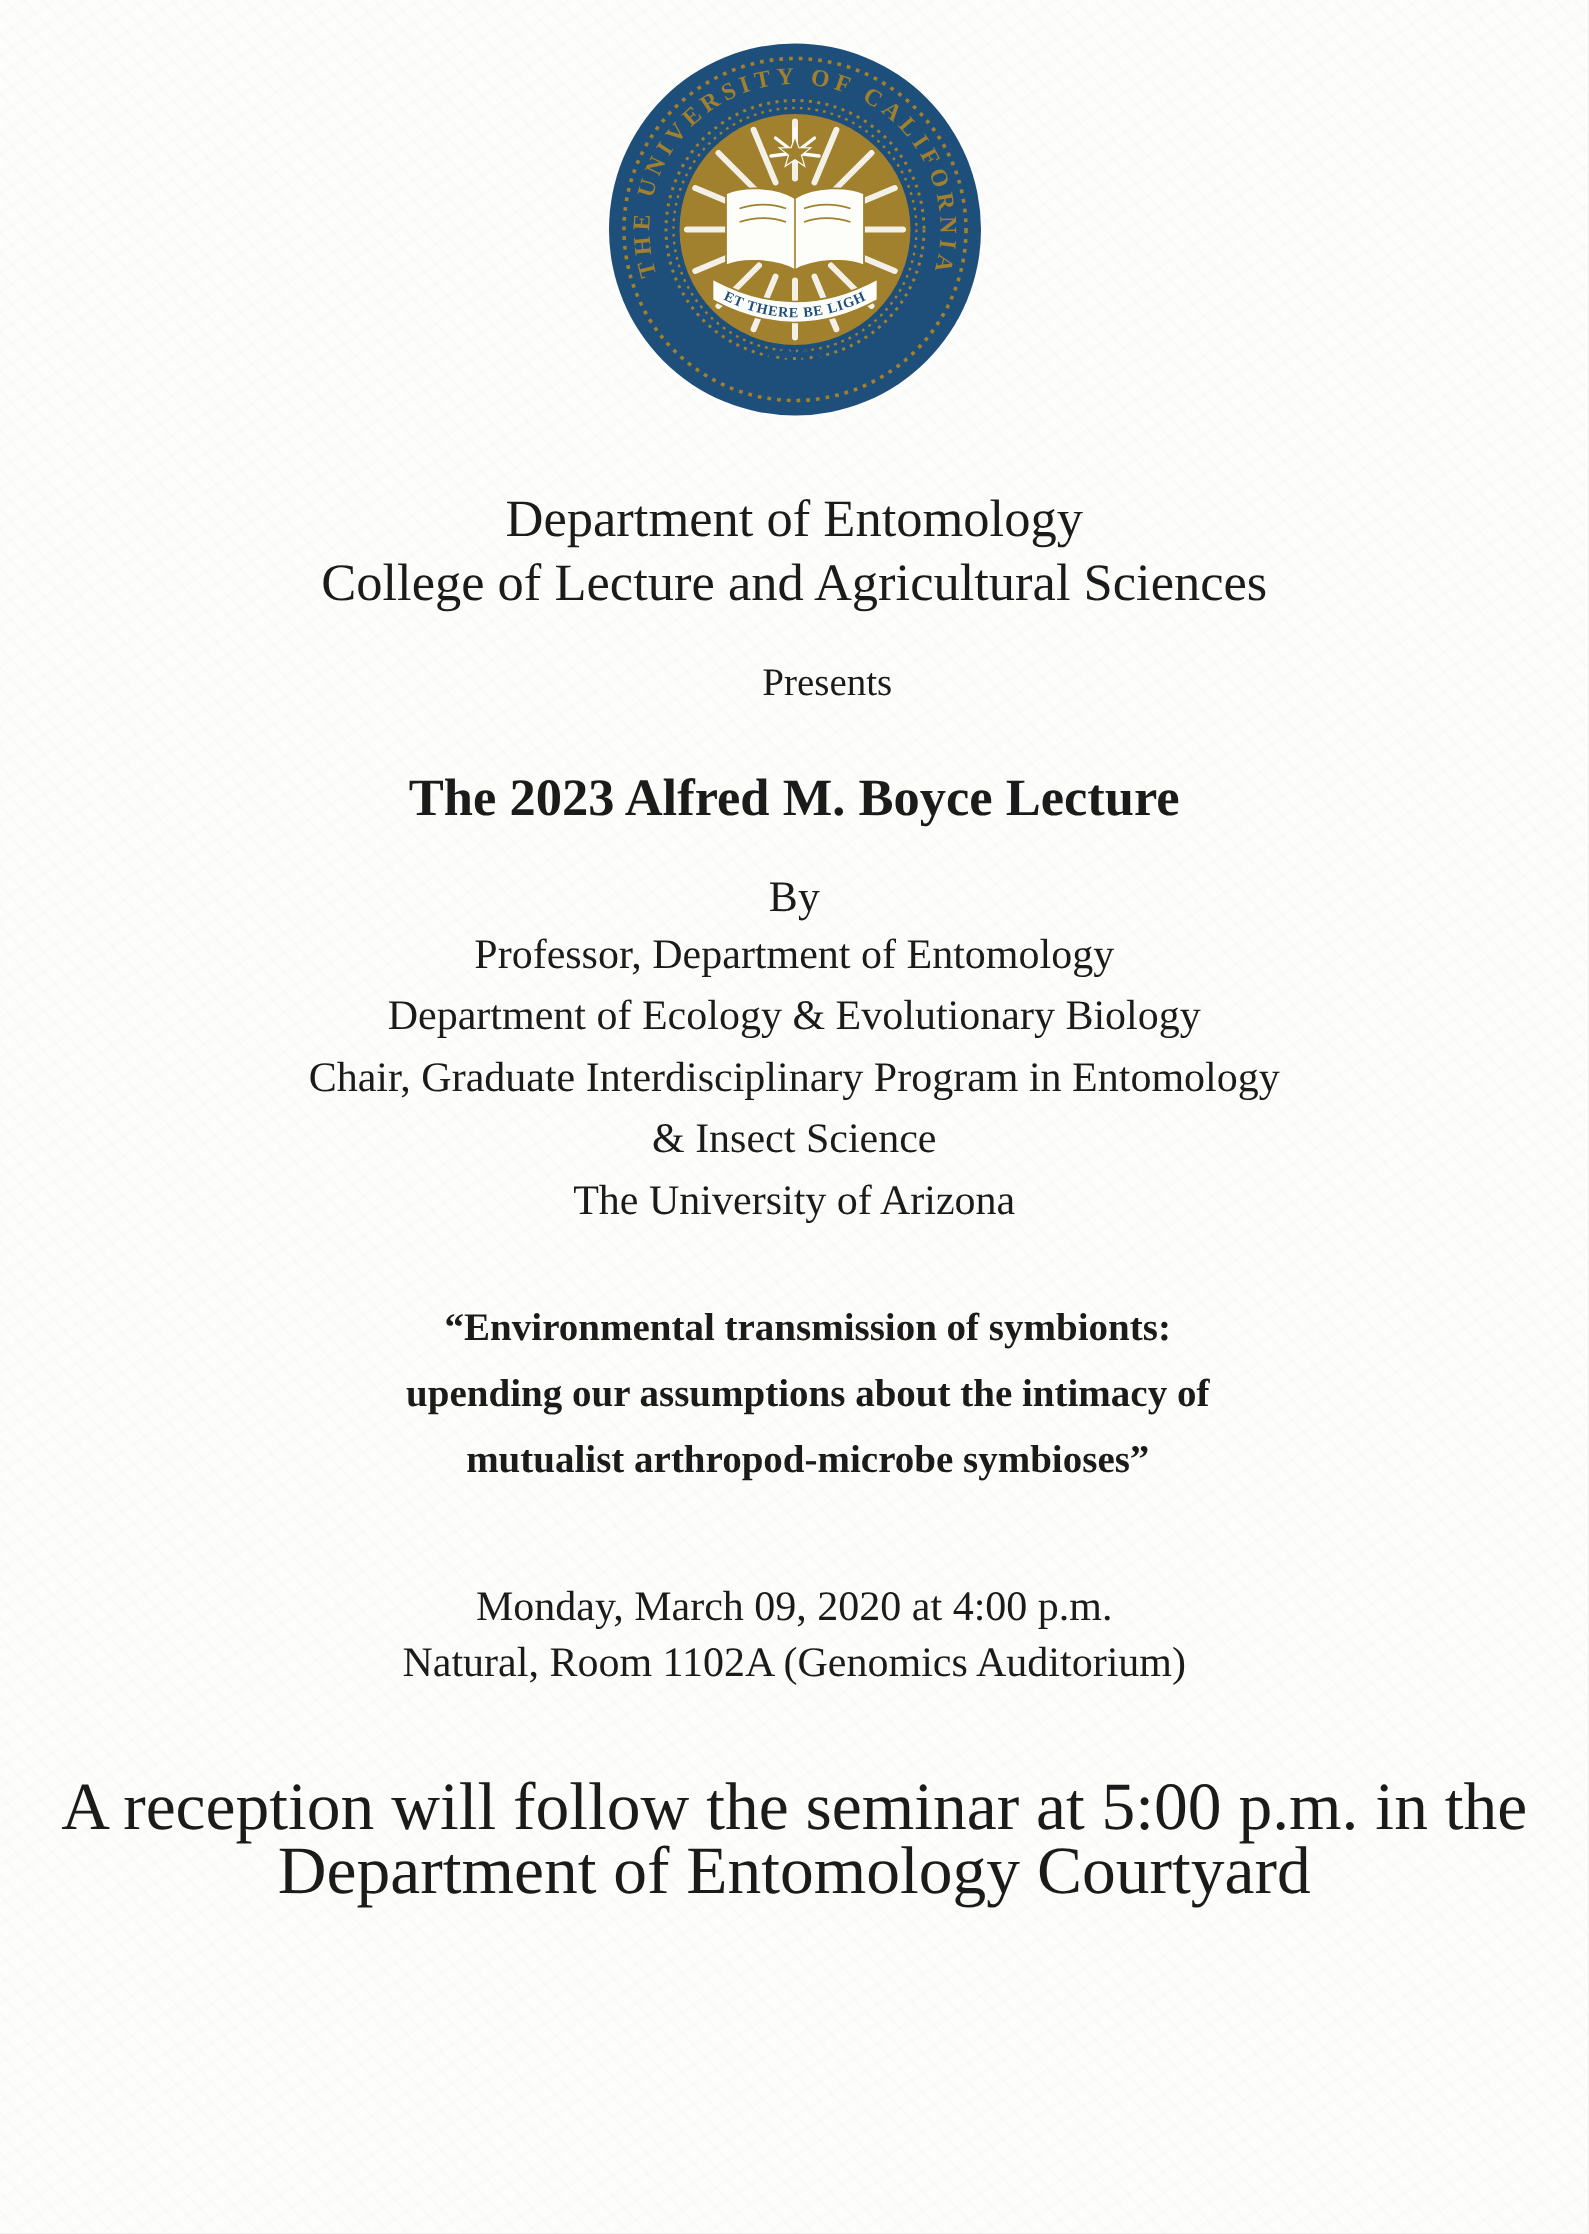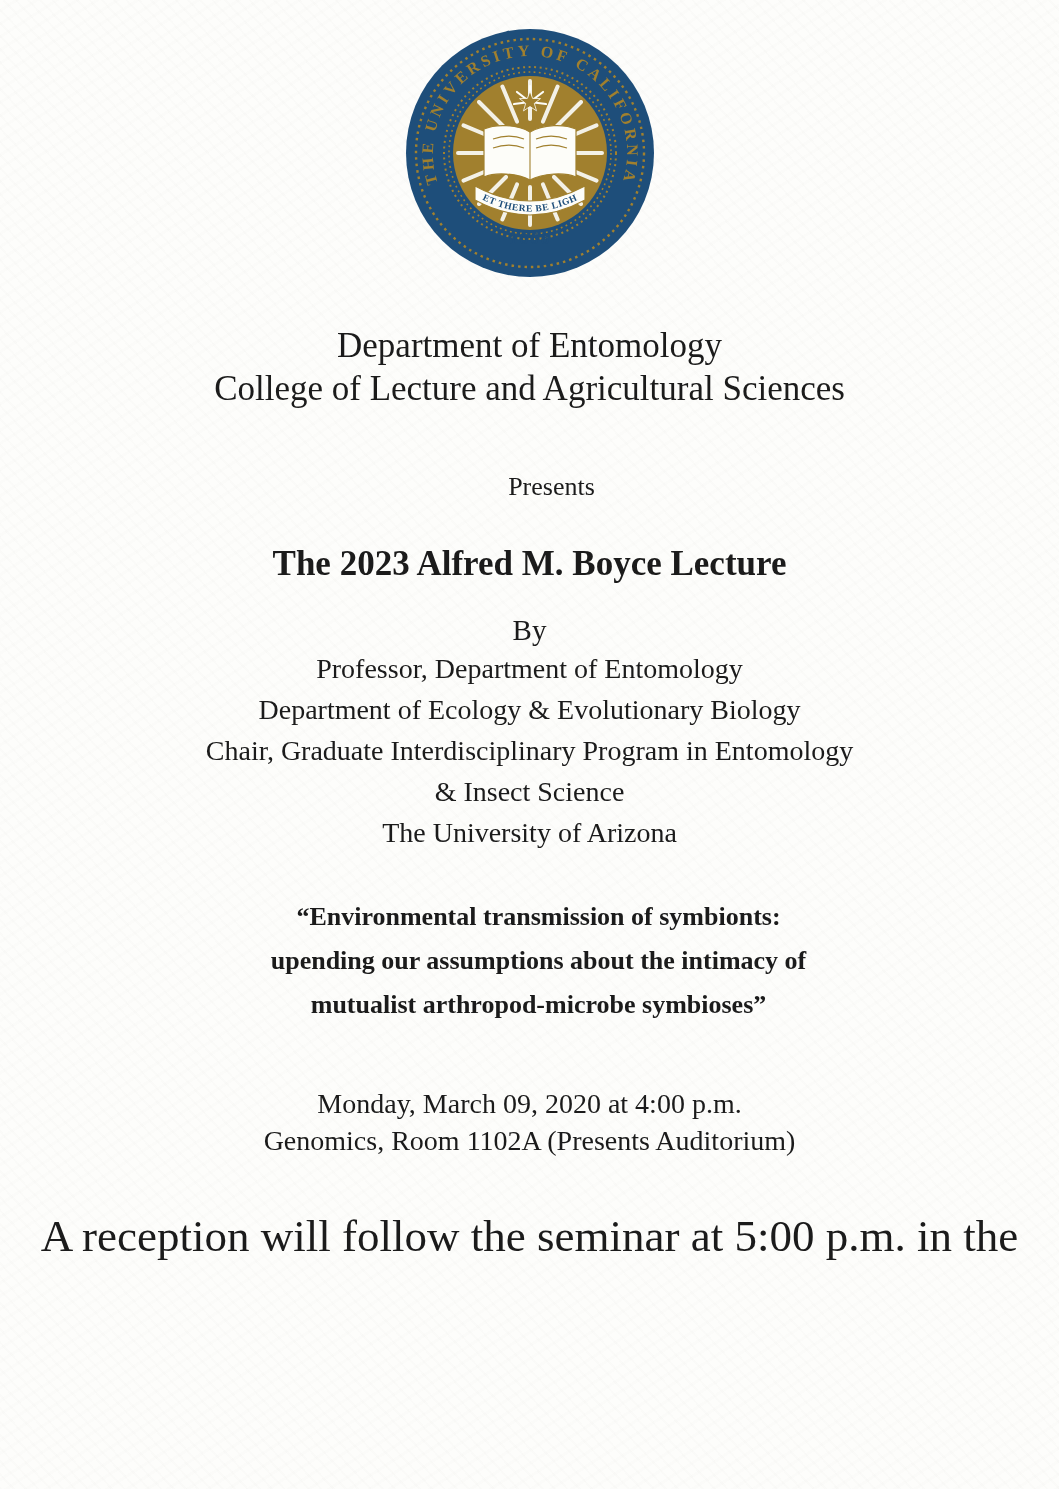--- a/index.html
+++ b/index.html
@@ -40,21 +40,21 @@
     font-family: "Liberation Serif", serif;
     font-size: 9.5px; font-weight: bold; letter-spacing: 0.6px;
   }
   .seal .year-text {
     fill: var(--navy, #1e4e7a);
     font-family: "Liberation Serif", serif;
     font-size: 17px; font-weight: bold; letter-spacing: 2px;
   }
 
   .header-block { margin-top: 46px; font-size: 35px; line-height: 43px; }
-  .presents     { margin-top: 60px; font-size: 26px; line-height: 34px; padding-left: 44px; }
+  .presents     { margin-top: 28px; font-size: 26px; line-height: 34px; padding-left: 44px; }
   .lecture-title{ margin-top: 38px; font-size: 35px; line-height: 44px; font-weight: bold; }
   .by-label     { margin-top: 26px; font-size: 29px; line-height: 36px; }
   .speaker-name { margin-top: 41px; font-size: 34px; line-height: 42px; font-weight: bold; }
   .affiliations { font-size: 28px; line-height: 41px; font-family: Liberation Serif, serif; }
   .talk-title   { margin-top: 42px; font-size: 26px; line-height: 44px; font-weight: bold; margin-left: 18px; }
   .when-block   { margin-top: 58px; font-size: 28px; line-height: 37px; }
   .reception    { margin-top: 56px; font-size: 45px; line-height: 43px; font-family: Liberation Serif, serif; }
 </style>
 </head>
 <body>
@@ -144,20 +144,21 @@
   </div>
 
   <div class="talk-title">
     <div>“Environmental transmission of symbionts:</div>
     <div>upending our assumptions about the intimacy of</div>
     <div>mutualist arthropod-microbe symbioses”</div>
   </div>
 
   <div class="when-block">
     <div>Monday, March 09, 2020 at 4:00 p.m.</div>
-    <div>Genomics, Room 1102A (Presents Auditorium)</div>
+    <div>Natural, Room 1102A (Genomics Auditorium)</div>
   </div>
 
   <div class="reception">
     <div>A reception will follow the seminar at 5:00 p.m. in the</div>
+    <div>Department of Entomology Courtyard</div>
   </div>
 
 </div>
 
 </body></html>

